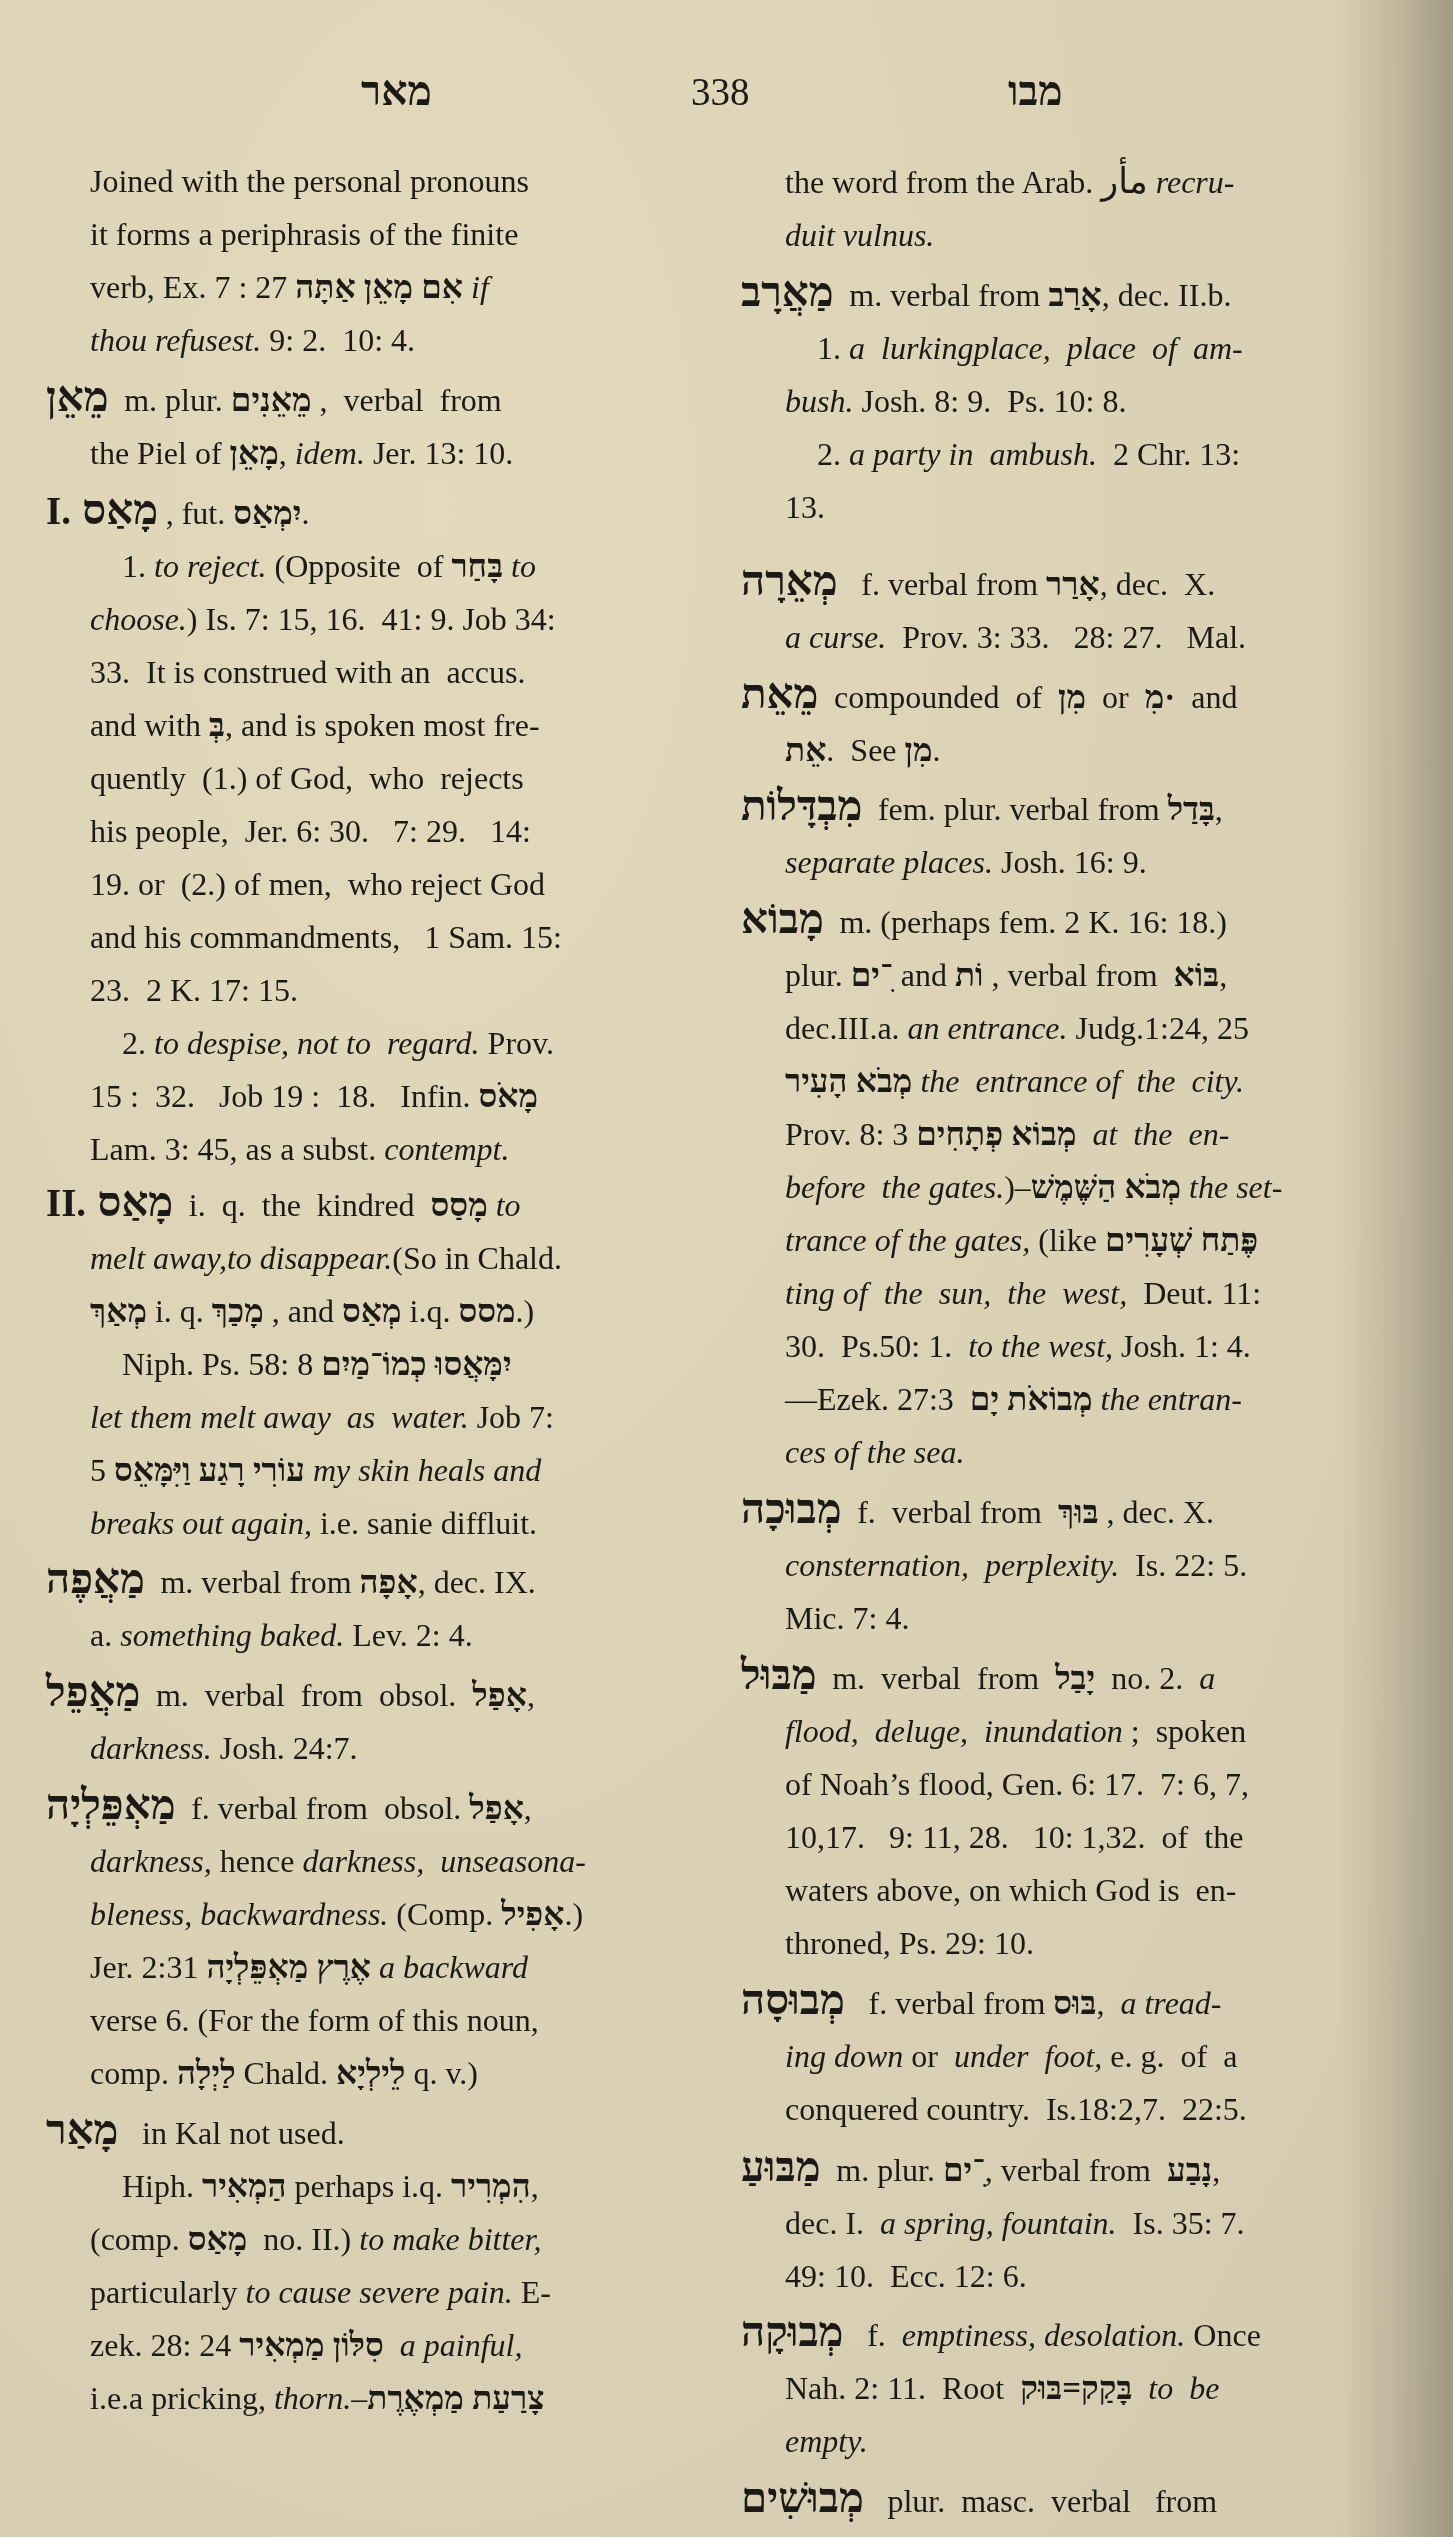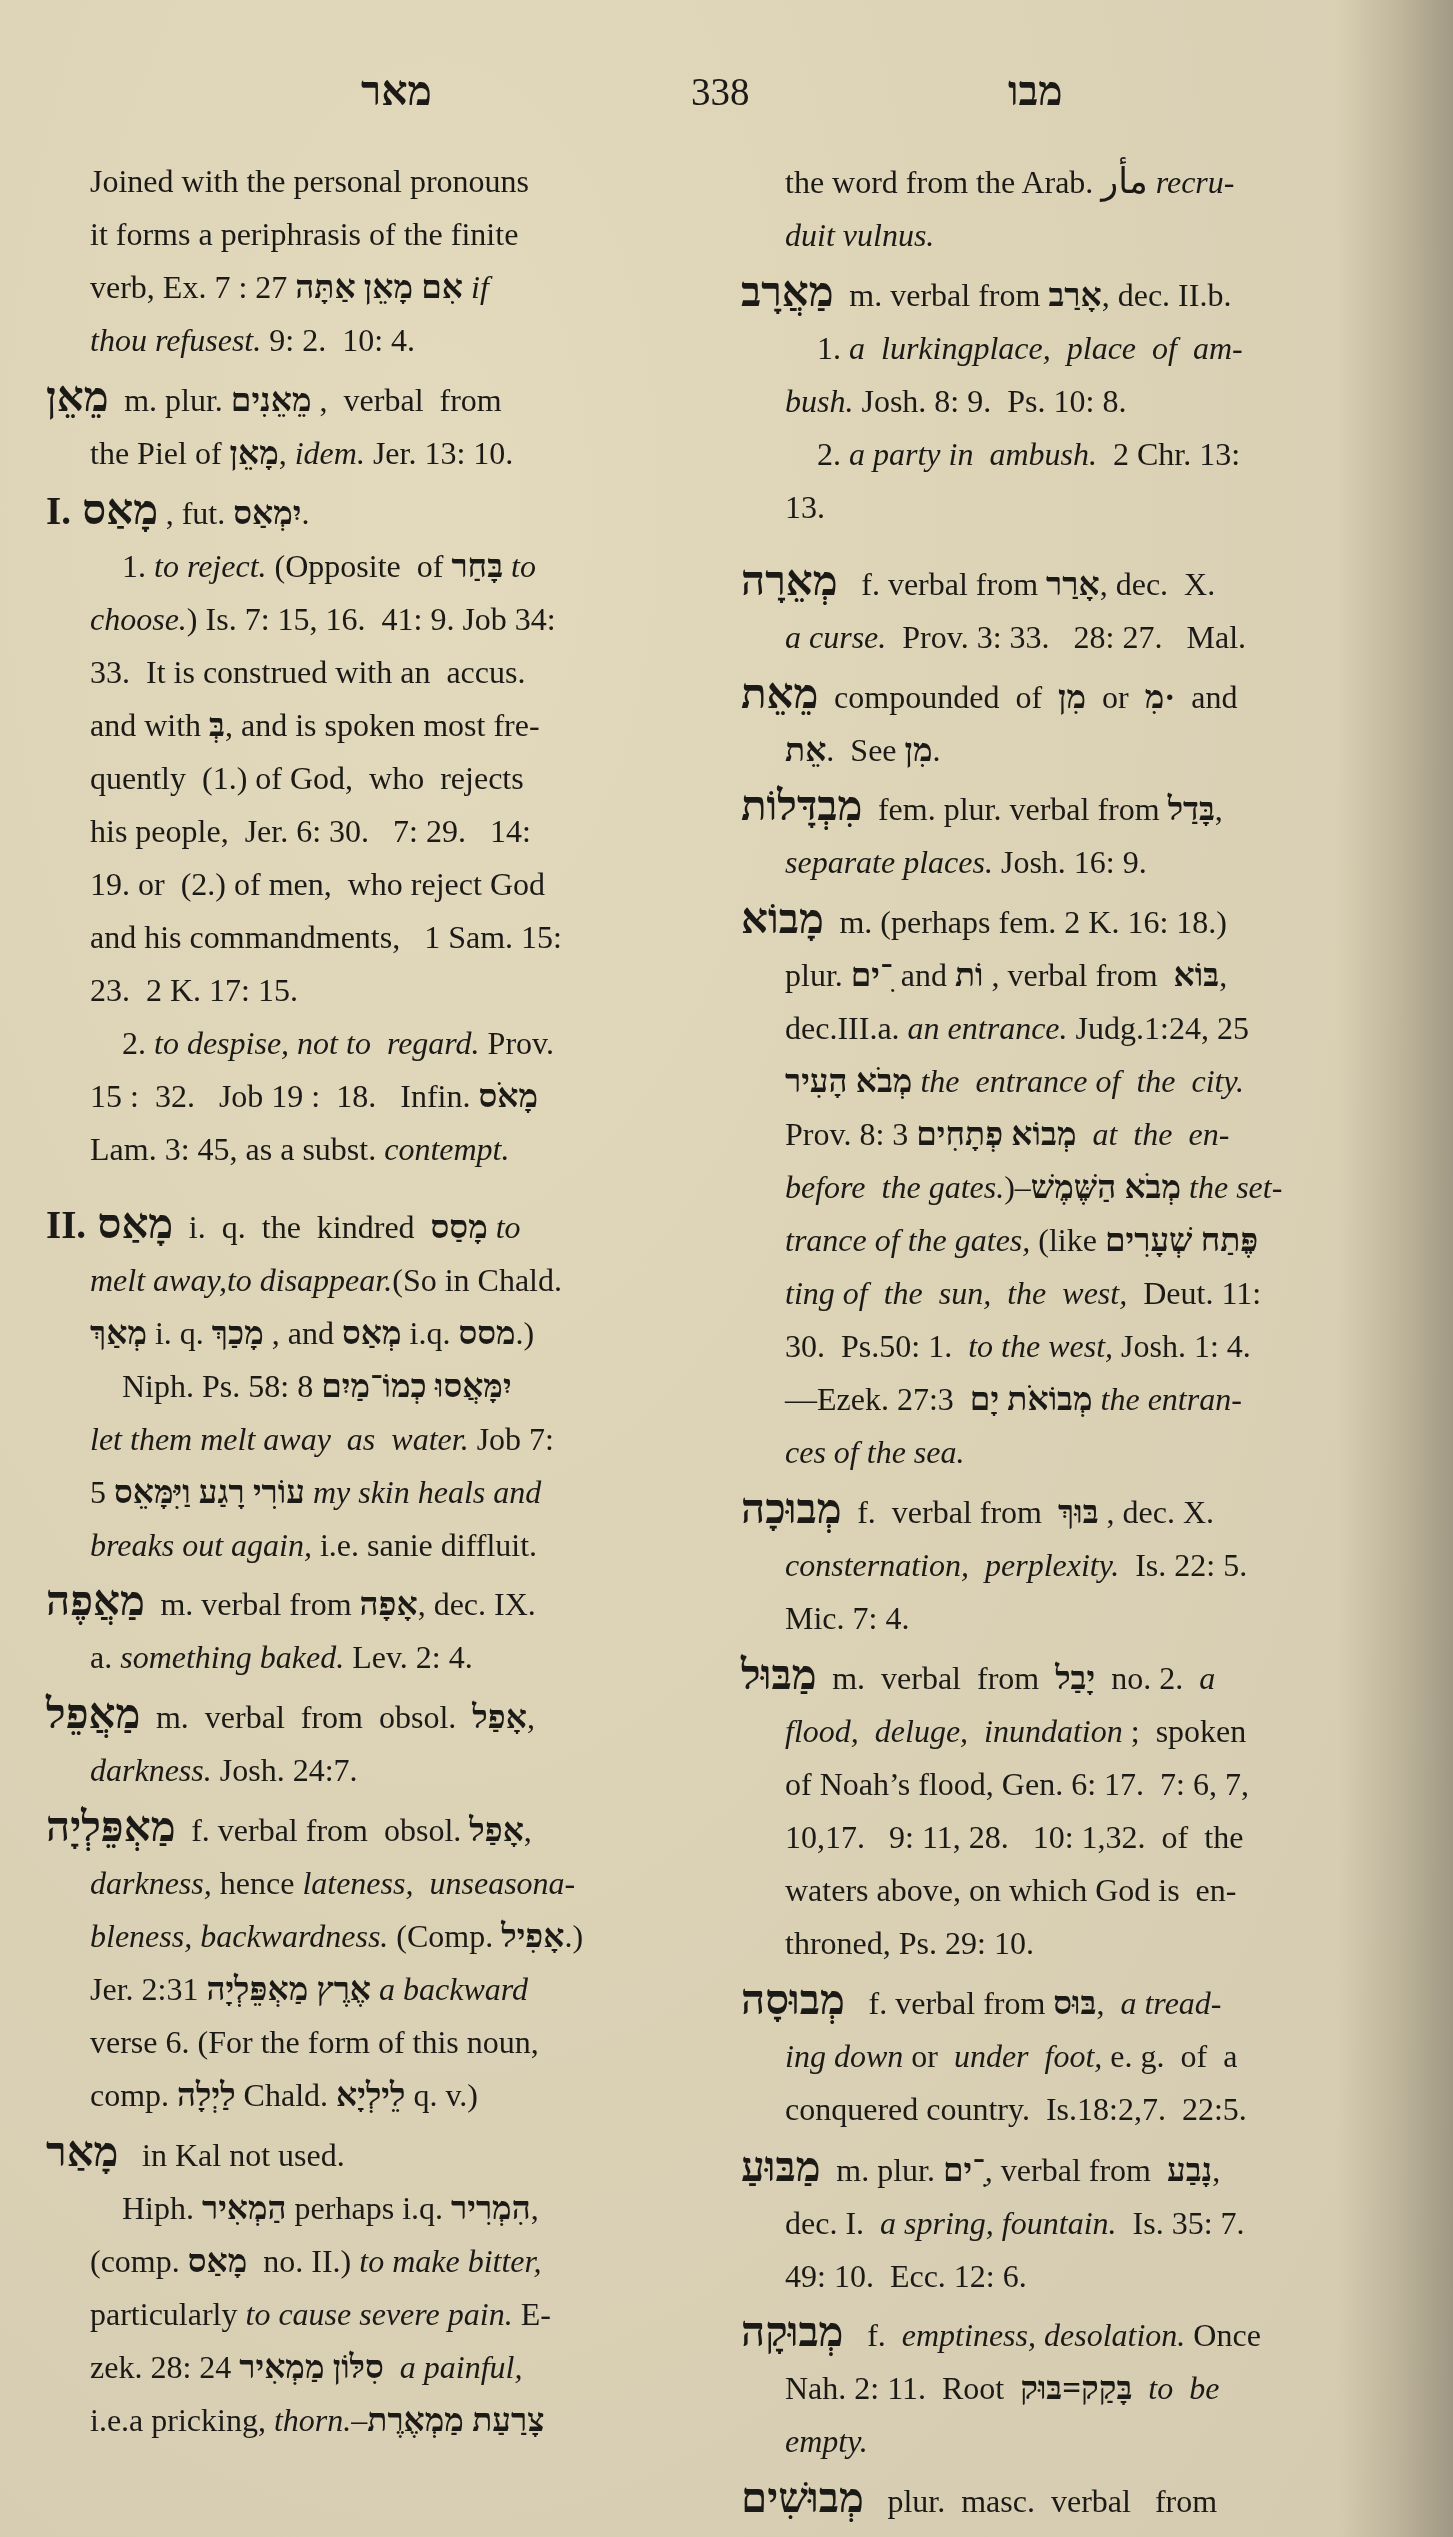--- a/index.html
+++ b/index.html
@@ -66,33 +66,33 @@
       <span class="line" style="padding-left: 44px;"><span style="white-space: pre;">33.  It is construed with an  accus.</span></span>
       <span class="line" style="padding-left: 44px;"><span style="white-space: pre;">and with </span><span class="he" style="white-space: pre;">בְּ</span><span style="white-space: pre;">, and is spoken most fre-</span></span>
       <span class="line" style="padding-left: 44px;"><span style="white-space: pre;">quently  (1.) of God,  who  rejects</span></span>
       <span class="line" style="padding-left: 44px;"><span style="white-space: pre;">his people,  Jer. 6: 30.   7: 29.   14:</span></span>
       <span class="line" style="padding-left: 44px;"><span style="white-space: pre;">19. or  (2.) of men,  who reject God</span></span>
       <span class="line" style="padding-left: 44px;"><span style="white-space: pre;">and his commandments,   1 Sam. 15:</span></span>
       <span class="line" style="padding-left: 44px;"><span style="white-space: pre;">23.  2 K. 17: 15.</span></span>
       <span class="line" style="padding-left: 76px;"><span style="white-space: pre;">2. </span><span class="it" style="white-space: pre;">to despise, not to  regard.</span><span style="white-space: pre;"> Prov.</span></span>
       <span class="line" style="padding-left: 44px;"><span style="white-space: pre;">15 :  32.   Job 19 :  18.   Infin. </span><span class="he" style="white-space: pre;">מָאֹס</span></span>
       <span class="line" style="padding-left: 44px;"><span style="white-space: pre;">Lam. 3: 45, as a subst. </span><span class="it" style="white-space: pre;">contempt.</span></span>
-      <span class="line" style="padding-left: 0px; margin-top: 22px;"><span class="roman">II.</span><span class="hw">מָאַס</span><span style="white-space: pre;"> i.  q.  the  kindred  </span><span class="he" style="white-space: pre;">מָסַס</span><span class="it" style="white-space: pre;"> to</span></span>
+      <span class="line" style="padding-left: 0px; margin-top: 0;"><span class="roman">II.</span><span class="hw">מָאַס</span><span style="white-space: pre;"> i.  q.  the  kindred  </span><span class="he" style="white-space: pre;">מָסַס</span><span class="it" style="white-space: pre;"> to</span></span>
       <span class="line" style="padding-left: 44px;"><span class="it" style="white-space: pre;">melt away,to disappear.</span><span style="white-space: pre;">(So in Chald.</span></span>
       <span class="line" style="padding-left: 44px;"><span class="he" style="white-space: pre;">מְאַךְ</span><span style="white-space: pre;"> i. q. </span><span class="he" style="white-space: pre;">מָכַךְ</span><span style="white-space: pre;"> , and </span><span class="he" style="white-space: pre;">מְאַס</span><span style="white-space: pre;"> i.q. </span><span class="he" style="white-space: pre;">מסס</span><span style="white-space: pre;">.)</span></span>
       <span class="line" style="padding-left: 76px;"><span style="white-space: pre;">Niph. Ps. 58: 8 </span><span class="he" style="white-space: pre;">יִמָּאֲסוּ כְמוֹ־מַיִם</span></span>
       <span class="line" style="padding-left: 44px;"><span class="it" style="white-space: pre;">let them melt away  as  water.</span><span style="white-space: pre;"> Job 7:</span></span>
       <span class="line" style="padding-left: 44px;"><span style="white-space: pre;">5 </span><span class="he" style="white-space: pre;">עוֹרִי רָגַע וַיִּמָּאֵס</span><span class="it" style="white-space: pre;"> my skin heals and</span></span>
       <span class="line" style="padding-left: 44px;"><span class="it" style="white-space: pre;">breaks out again,</span><span style="white-space: pre;"> i.e. sanie diffluit.</span></span>
       <span class="line" style="padding-left: 0px; margin-top: 3.8px;"><span class="hw">מַאֲפֶה</span><span style="white-space: pre;"> m. verbal from </span><span class="he" style="white-space: pre;">אָפָה</span><span style="white-space: pre;">, dec. IX.</span></span>
       <span class="line" style="padding-left: 44px;"><span style="white-space: pre;">a. </span><span class="it" style="white-space: pre;">something baked.</span><span style="white-space: pre;"> Lev. 2: 4.</span></span>
       <span class="line" style="padding-left: 0px; margin-top: 3.8px;"><span class="hw">מַאֲפֵל</span><span style="white-space: pre;"> m.  verbal  from  obsol.  </span><span class="he" style="white-space: pre;">אָפַל</span><span style="white-space: pre;">,</span></span>
       <span class="line" style="padding-left: 44px;"><span class="it" style="white-space: pre;">darkness.</span><span style="white-space: pre;"> Josh. 24:7.</span></span>
       <span class="line" style="padding-left: 0px; margin-top: 3.8px;"><span class="hw">מַאְפֵּלְיָה</span><span style="white-space: pre;"> f. verbal from  obsol. </span><span class="he" style="white-space: pre;">אָפַל</span><span style="white-space: pre;">,</span></span>
-      <span class="line" style="padding-left: 44px;"><span class="it" style="white-space: pre; margin-top: 48px;">darkness,</span><span style="white-space: pre;"> hence </span><span class="it" style="white-space: pre;">lateness,  unseasona-</span></span>
+      <span class="line" style="padding-left: 44px;"><span class="it" style="white-space: pre; margin-top: 48px;">darkness,</span><span style="white-space: pre;"> hence </span><span class="it" style="white-space: pre;">darkness,  unseasona-</span></span>
       <span class="line" style="padding-left: 44px;"><span class="it" style="white-space: pre;">bleness, backwardness.</span><span style="white-space: pre;"> (Comp. </span><span class="he" style="white-space: pre;">אָפִיל</span><span style="white-space: pre;">.)</span></span>
       <span class="line" style="padding-left: 44px;"><span style="white-space: pre;">Jer. 2:31 </span><span class="he" style="white-space: pre;">אֶרֶץ מַאְפֵּלְיָה</span><span class="it" style="white-space: pre;"> a backward</span></span>
       <span class="line" style="padding-left: 44px;"><span style="white-space: pre;">verse 6. (For the form of this noun,</span></span>
       <span class="line" style="padding-left: 44px;"><span style="white-space: pre;">comp. </span><span class="he" style="white-space: pre;">לַיְלָה</span><span style="white-space: pre;"> Chald. </span><span class="he" style="white-space: pre;">לֵילְיָא</span><span style="white-space: pre;"> q. v.)</span></span>
       <span class="line" style="padding-left: 0px; margin-top: 3.8px;"><span class="hw">מָאַר</span><span style="white-space: pre;">  in Kal not used.</span></span>
       <span class="line" style="padding-left: 76px;"><span style="white-space: pre;">Hiph. </span><span class="he" style="white-space: pre;">הַמְאִיר</span><span style="white-space: pre;"> perhaps i.q. </span><span class="he" style="white-space: pre;">הִמְרִיר</span><span style="white-space: pre;">,</span></span>
       <span class="line" style="padding-left: 44px;"><span style="white-space: pre;">(comp. </span><span class="he" style="white-space: pre;">מָאַס</span><span style="white-space: pre;">  no. II.) </span><span class="it" style="white-space: pre;">to make bitter,</span></span>
       <span class="line" style="padding-left: 44px;"><span style="white-space: pre;">particularly </span><span class="it" style="white-space: pre;">to cause severe pain.</span><span style="white-space: pre;"> E-</span></span>
       <span class="line" style="padding-left: 44px;"><span style="white-space: pre;">zek. 28: 24 </span><span class="he" style="white-space: pre;">סִלּוֹן מַמְאִיר</span><span class="it" style="white-space: pre;">  a painful,</span></span>
       <span class="line" style="padding-left: 44px;"><span style="white-space: pre;">i.e.a pricking, </span><span class="it" style="white-space: pre;">thorn.</span><span style="white-space: pre;">–</span><span class="he" style="white-space: pre;">צָרַעַת מַמְאֶרֶת</span></span>

